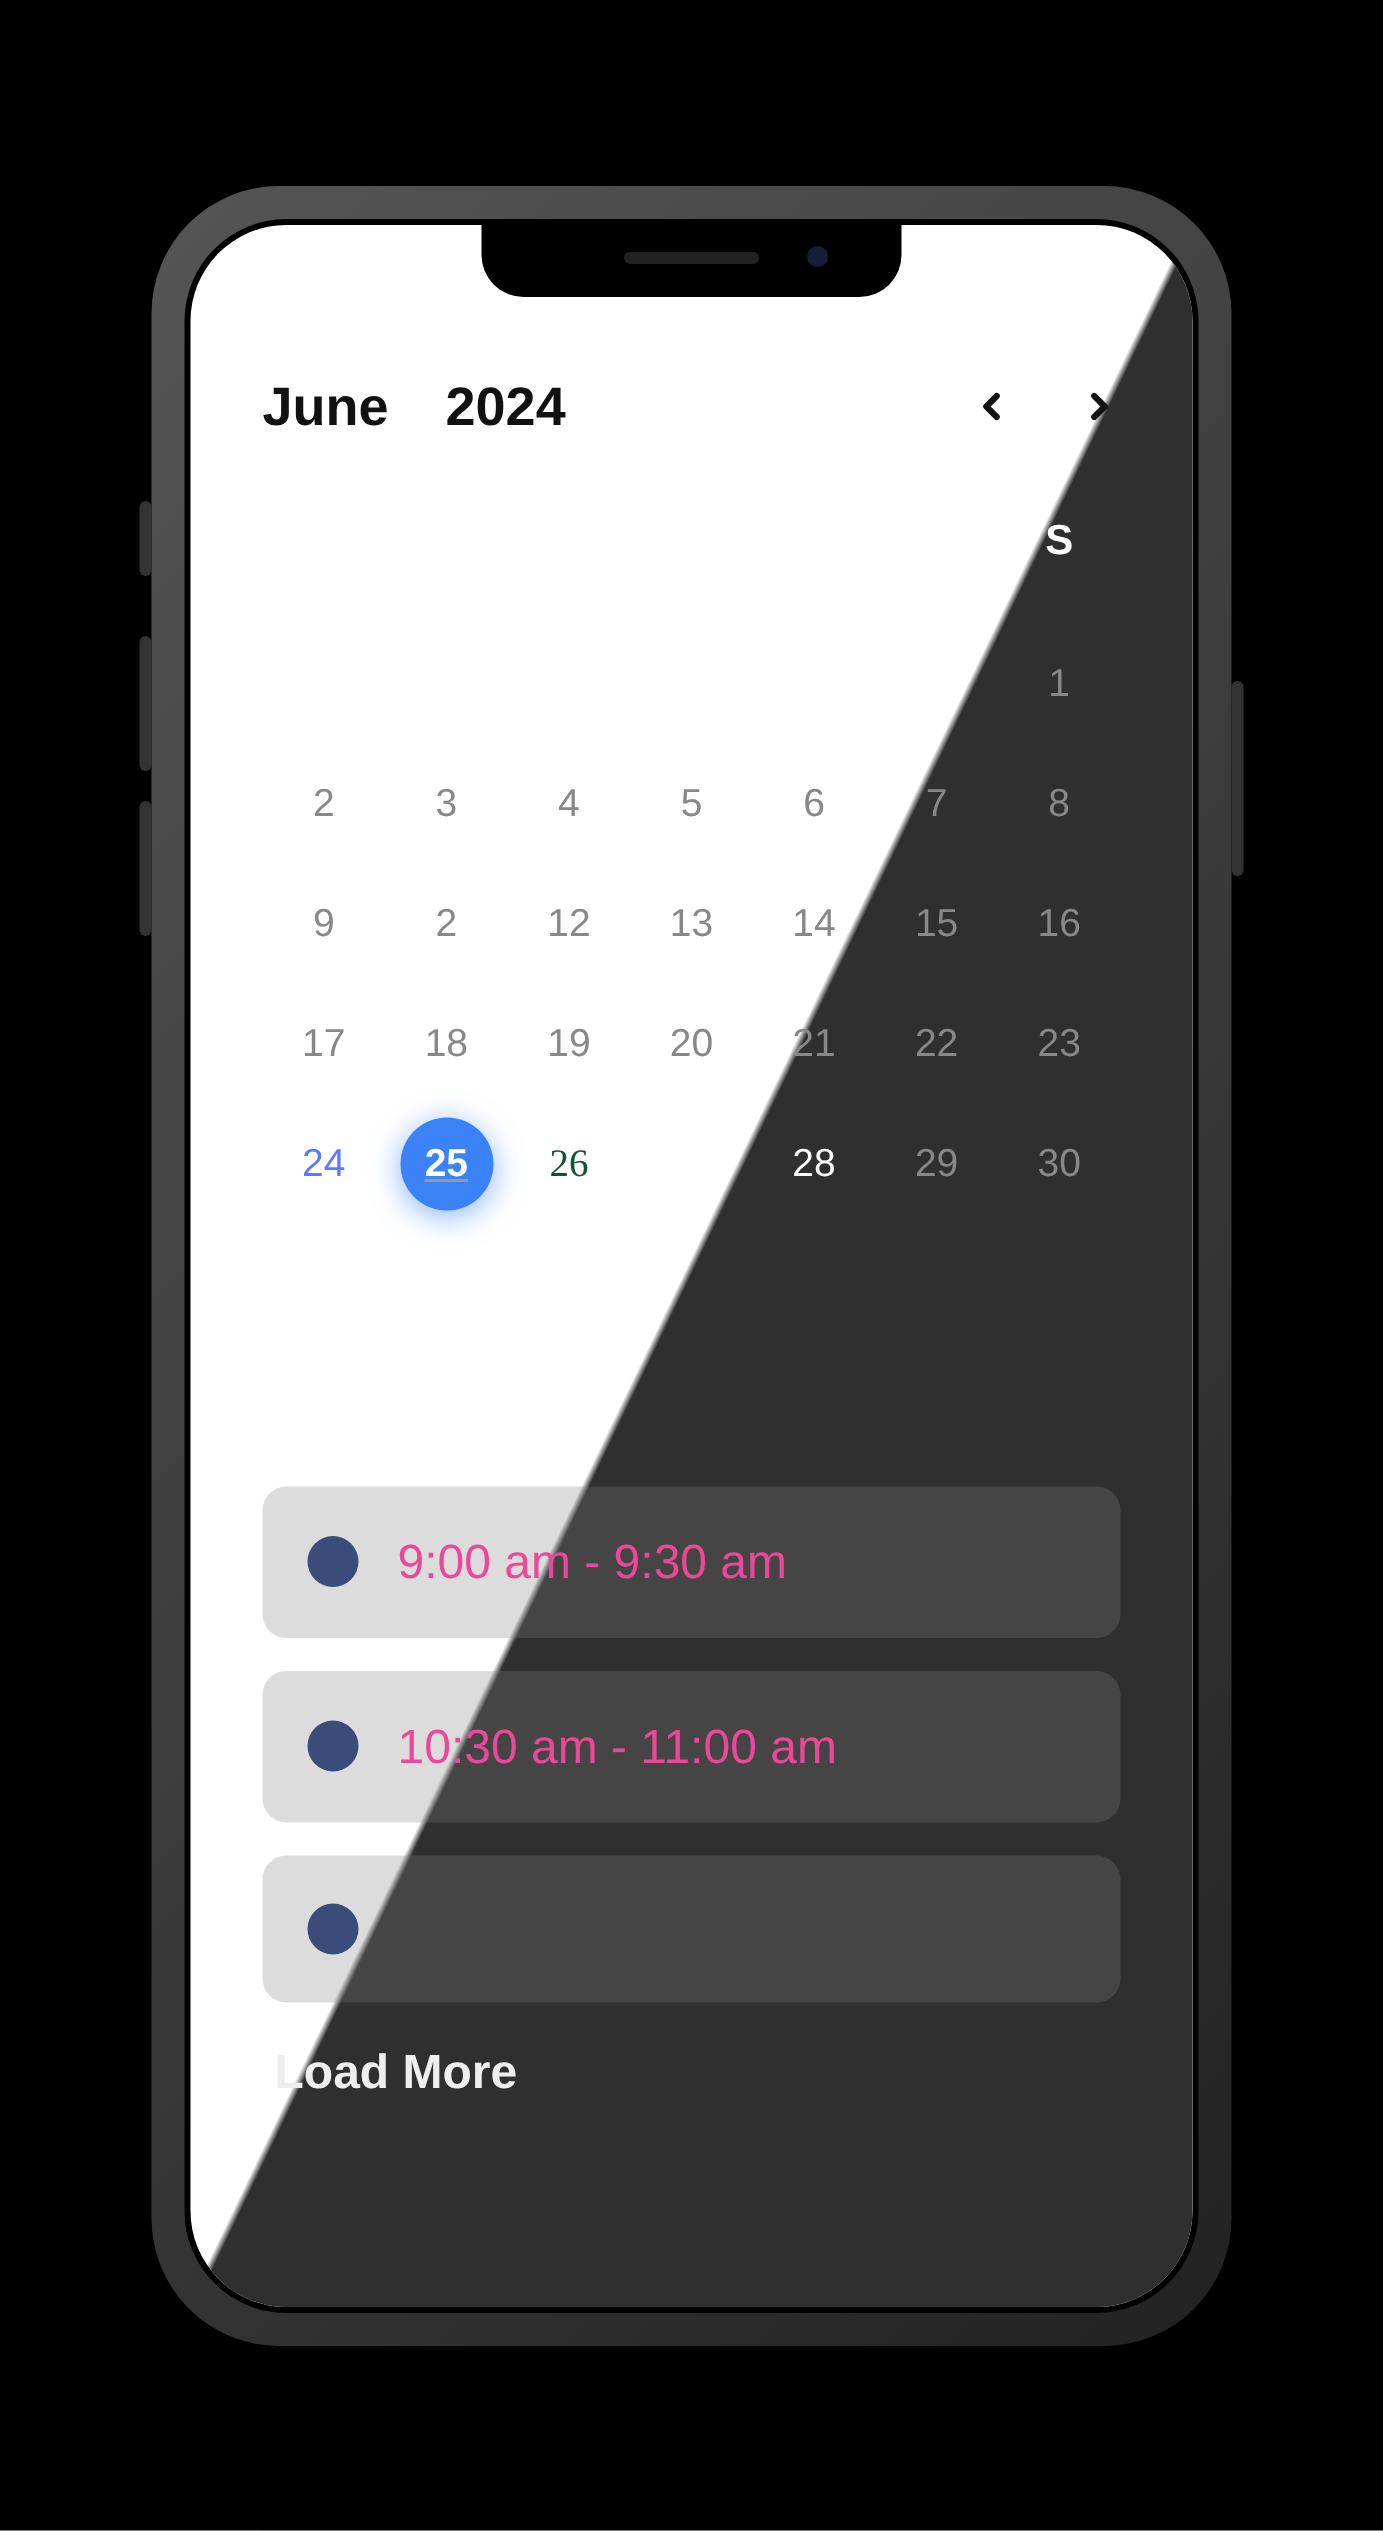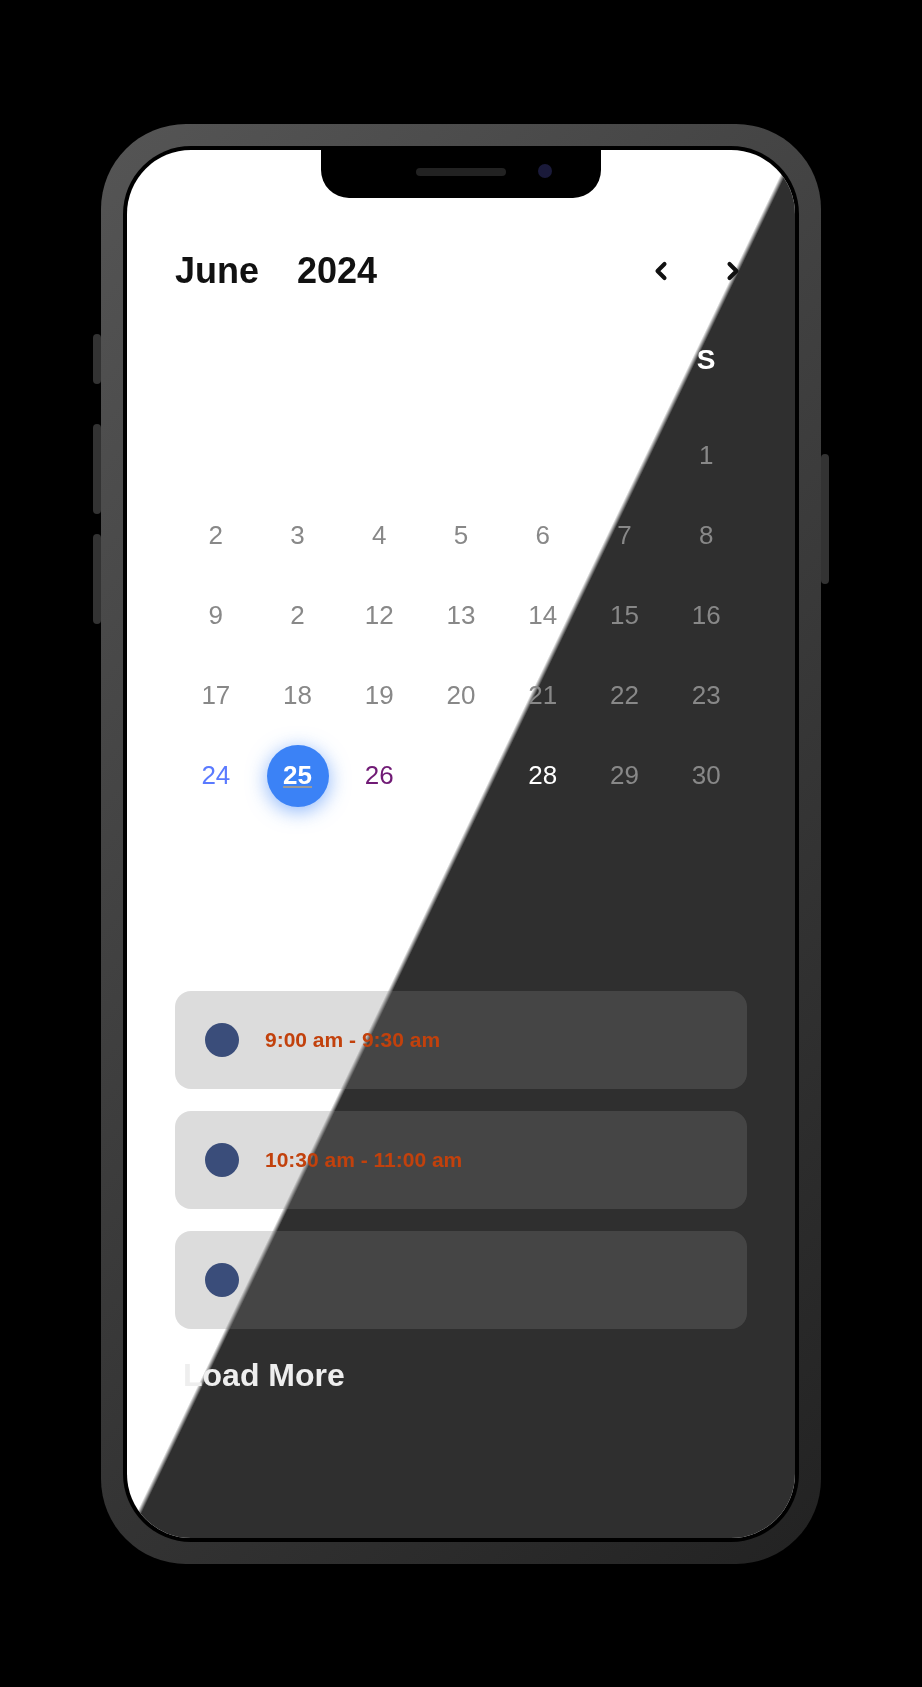--- a/index.html
+++ b/index.html
@@ -119,21 +119,21 @@
   justify-content: center;
   cursor: pointer;
   position: relative;
 }
 .day-cell span {
   mix-blend-mode: difference;
   color: #666;
 }
 .day-cell.weekday span { color: #888; }
 .day-cell.booking span { color: #5a7aff; font-weight: 500; }
-.day-cell.avail span { mix-blend-mode: normal; color: #701a75; font-weight: 500; }
+.day-cell.avail span { mix-blend-mode: normal; color: #14532d; font-weight: 500; font-family: Liberation Serif, serif; }
 .day-cell.avail-dark span { mix-blend-mode: normal; color: #fff; font-weight: 500; }
 .day-cell.selected-circle {
   position: relative;
   text-decoration: underline;
 }
 .day-cell.selected-circle::before {
   content: '';
   position: absolute;
   width: 62px;
   height: 62px;
@@ -166,23 +166,23 @@
   margin-bottom: 22px;
   cursor: pointer;
 }
 .slot-dot {
   width: 34px;
   height: 34px;
   border-radius: 50%;
   background: #3a4d7a;
 }
 .slot-text {
-  font-size: 21px;
-  font-weight: 700;
-  color: #c2410c;
+  font-size: 32px;
+  font-weight: 400;
+  color: #ec4899;
 }
 .load-more {
   font-size: 32px;
   font-weight: 700;
   color: #eee;
   margin-top: 28px;
   cursor: pointer;
   padding-left: 8px;
 }
 </style>

